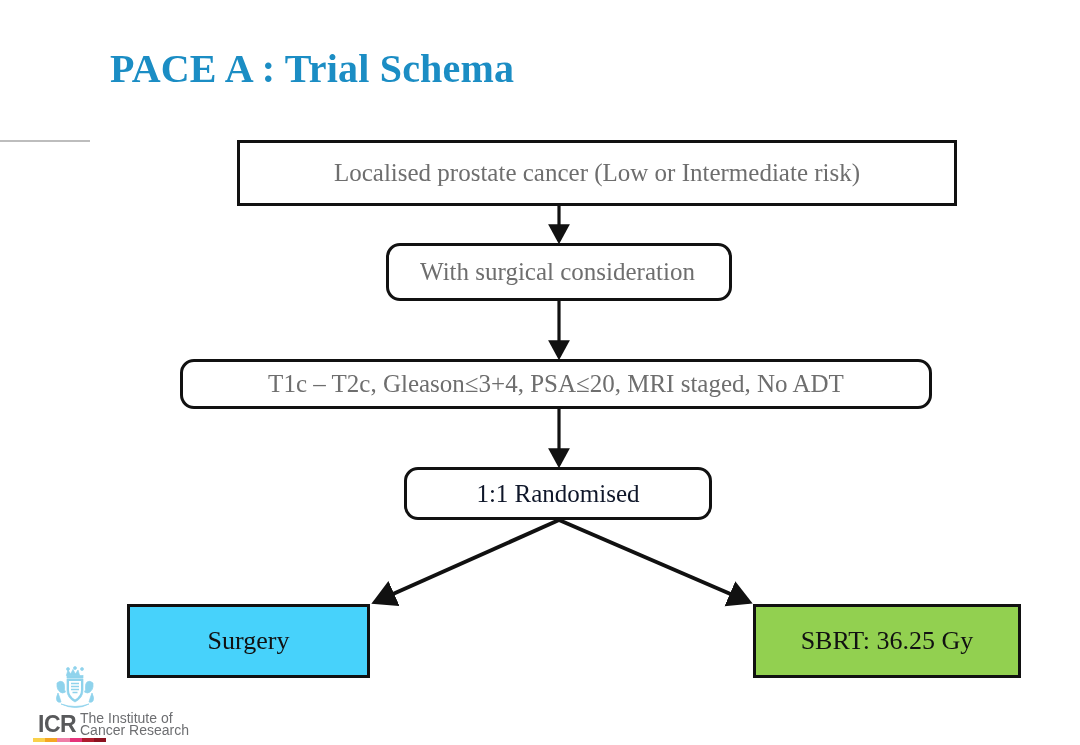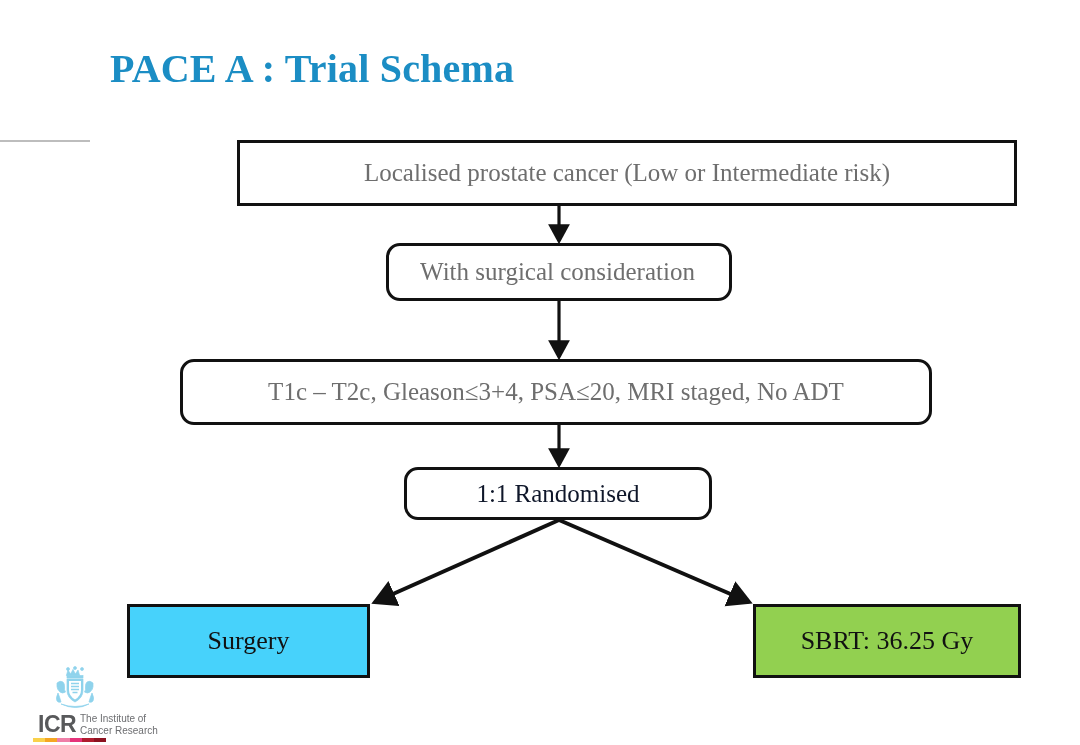--- a/index.html
+++ b/index.html
@@ -63,23 +63,23 @@
     font-family: "Liberation Serif", serif;
     font-size: 25px;
     line-height: 30px;
     padding: 2px 10px;
   }
   .flowbox.rounded { border-radius: 14px; }
 
   .flowbox .boxtext { display: block; width: 100%; }
 
   
-  #box-eligibility      { left: 237px; top: 140px;  width: 780px; height: 66px; }
+  #box-eligibility      { left: 237px; top: 140px;  width: 720px; height: 66px; }
   #box-surgical         { left: 386px; top: 243px;  width: 346px; height: 58px; padding-left: 7px; }
-  #box-criteria         { left: 180px; top: 359px;  width: 752px; height: 66px; }
+  #box-criteria         { left: 180px; top: 359px;  width: 752px; height: 50px; }
   #box-randomise        { left: 404px; top: 467px;  width: 308px; height: 53px; }
 
   #box-surgery {
     left: 127px; top: 604px; width: 243px; height: 74px;
     background: #47D2FB;
     color: #111111;
     font-size: 26px;
   }
   #box-sbrt {
     left: 753px; top: 604px; width: 268px; height: 74px;
@@ -117,21 +117,21 @@
     font-weight: bold;
     font-size: 23px;
     line-height: 23px;
     letter-spacing: -0.5px;
     color: #58595B;
   }
   #icr-tagline {
     position: absolute;
     left: 50px; top: 47px;
     font-family: "Liberation Sans", sans-serif;
-    font-size: 10px;
+    font-size: 14px;
     line-height: 11.5px;
     color: #6D6E71;
     white-space: nowrap;
   }
   #icr-bar {
     position: absolute;
     left: 3px; top: 72px;
     width: 73px; height: 4px;
     display: flex;
   }

